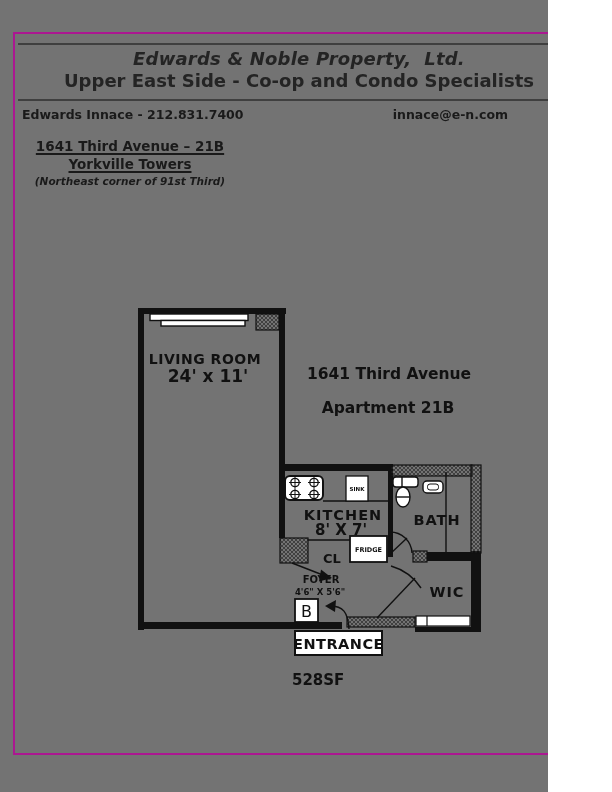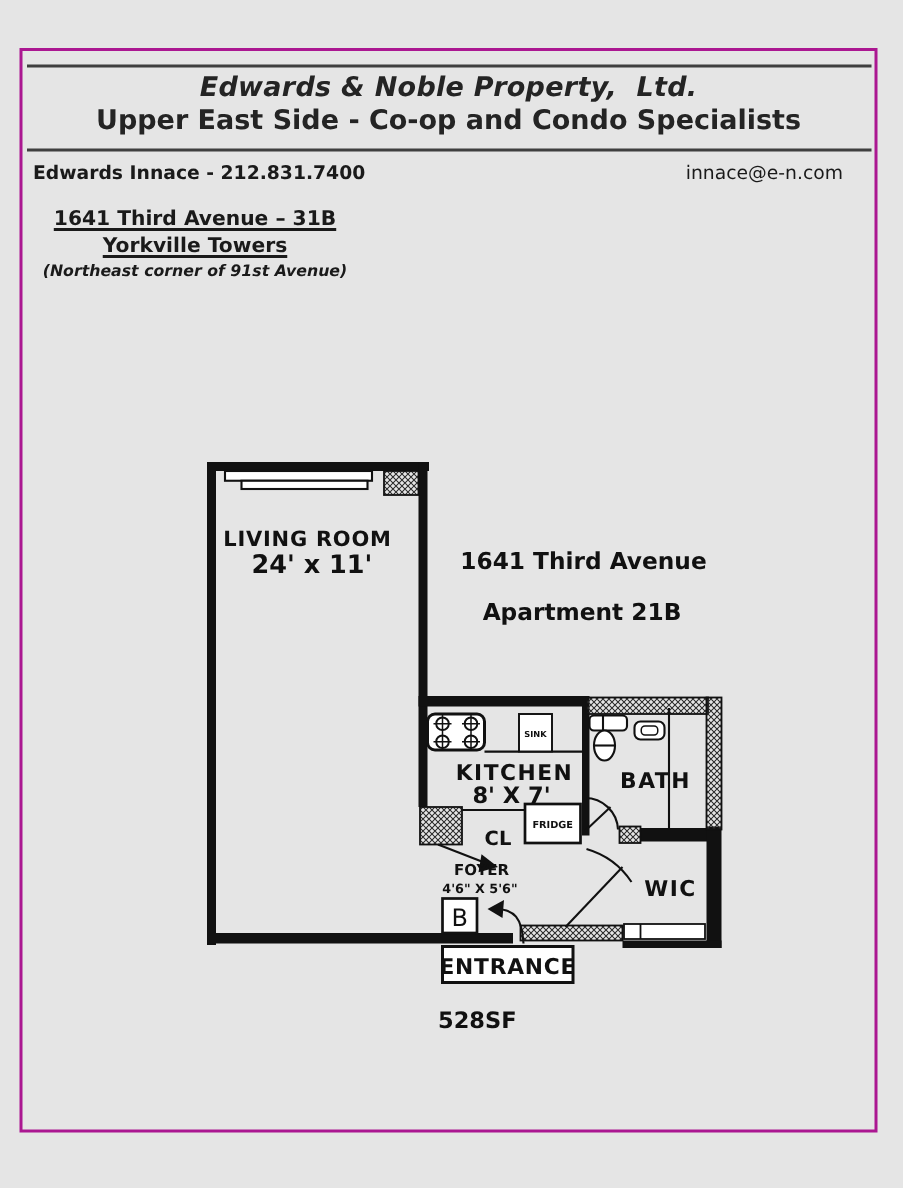--- a/index.html
+++ b/index.html
@@ -1,17 +1,17 @@
 <!DOCTYPE html>
 <html><head>
 <meta charset="utf-8">
 <style>
   html,body{margin:0;padding:0;background:#fff;}
   .page{
-    position:relative;width:602px;height:792px;background:#e5e5e5;overflow:hidden;
+    position:relative;width:548px;height:792px;background:#737373;overflow:hidden;
     font-family:"DejaVu Sans","Liberation Sans",sans-serif;color:#1a1a1a;
   }
   .border-frame{
     position:absolute;left:13px;top:32px;width:568px;height:719px;
     border:2px solid #ab1791;
   }
   .rule{position:absolute;left:18px;width:563px;height:2px;background:#3f3f3f;}
   .rule-top{top:43px;}
   .rule-bottom{top:99px;}
   .company{
@@ -24,21 +24,21 @@
     font-size:18px;font-weight:bold;color:#242424;
   }
   .hq-address{
     position:absolute;left:13px;top:85px;width:572px;text-align:center;
     font-size:13px;font-weight:bold;color:#242424;
   }
   .agent{
     position:absolute;left:22px;top:107px;font-size:12.5px;font-weight:bold;
   }
   .email{
-    position:absolute;right:40px;top:107px;font-size:12.5px;font-weight:normal;padding-left:24px;
+    position:absolute;right:40px;top:107px;font-size:12.5px;font-weight:bold;padding-left:24px;
   }
   .listing{position:absolute;left:16px;top:138px;width:228px;text-align:center;}
   .listing-title{
     font-size:13.5px;font-weight:bold;text-decoration:underline;
     text-decoration-thickness:2px;text-underline-offset:2px;
   }
   .listing-building{
     margin-top:2px;font-size:13.5px;font-weight:bold;text-decoration:underline;
     text-decoration-thickness:2px;text-underline-offset:2px;
   }
@@ -56,23 +56,23 @@
   <div class="border-frame"></div>
 
   <div class="rule rule-top"></div>
   <div class="company">Edwards &amp; Noble Property,  Ltd.</div>
   <div class="tagline">Upper East Side - Co-op and Condo Specialists</div>
   <div class="rule rule-bottom"></div>
   <div class="agent">Edwards Innace - 212.831.7400</div>
   <div class="email">innace@e-n.com</div>
 
   <div class="listing">
-    <div class="listing-title">1641 Third Avenue – 31B</div>
+    <div class="listing-title">1641 Third Avenue – 21B</div>
     <div class="listing-building">Yorkville Towers</div>
-    <div class="listing-note">(Northeast corner of 91st Avenue)</div>
+    <div class="listing-note">(Northeast corner of 91st Third)</div>
   </div>
 
   <svg class="plan-svg" width="612" height="792" viewBox="0 0 612 792">
     <defs>
       <pattern id="hatch" width="4" height="4" patternUnits="userSpaceOnUse">
         <path d="M0,4 L4,0 M0,0 L4,4" stroke="#2a2a2a" stroke-width="0.7"></path>
       </pattern>
     </defs>
 
     <g fill="#111">

